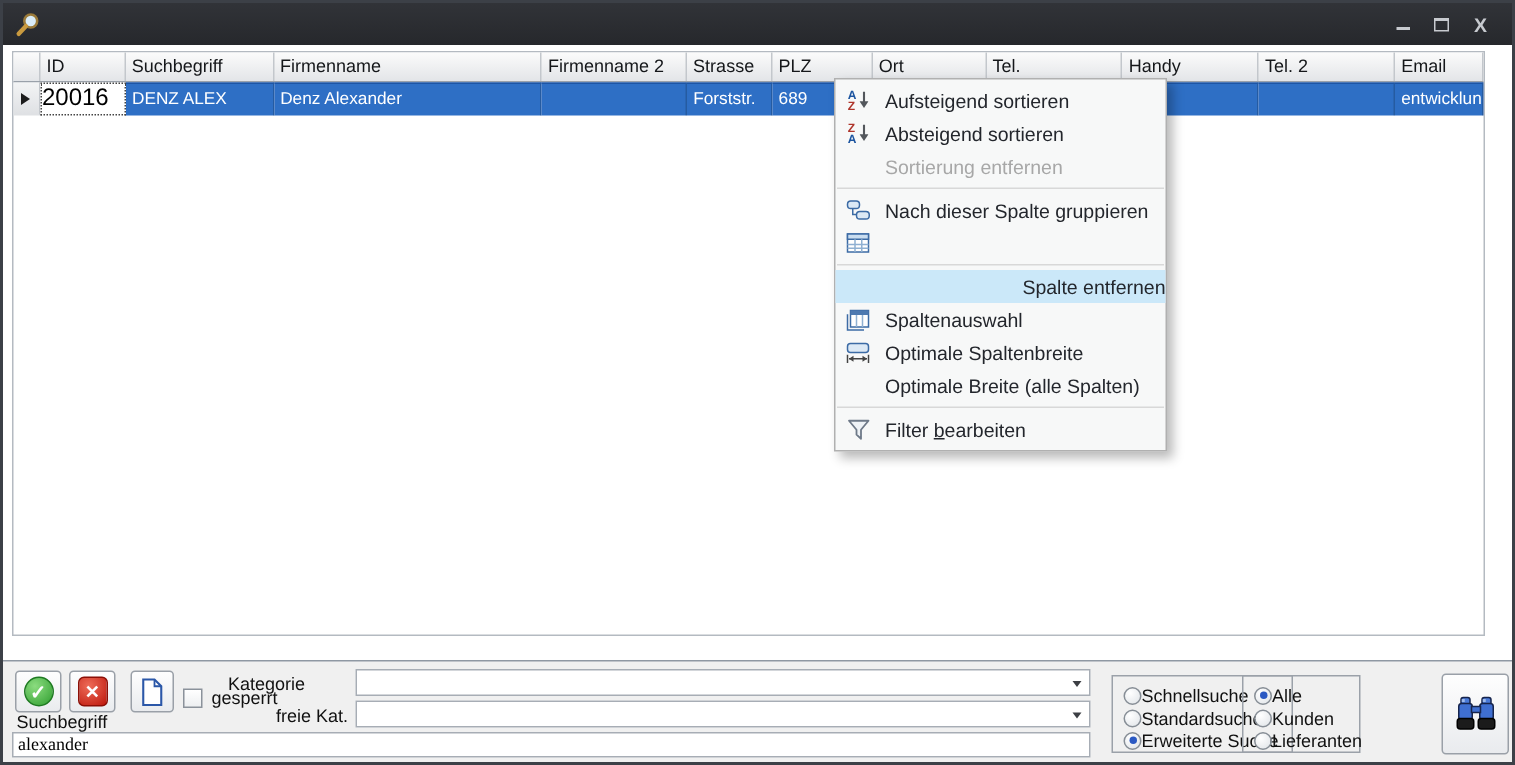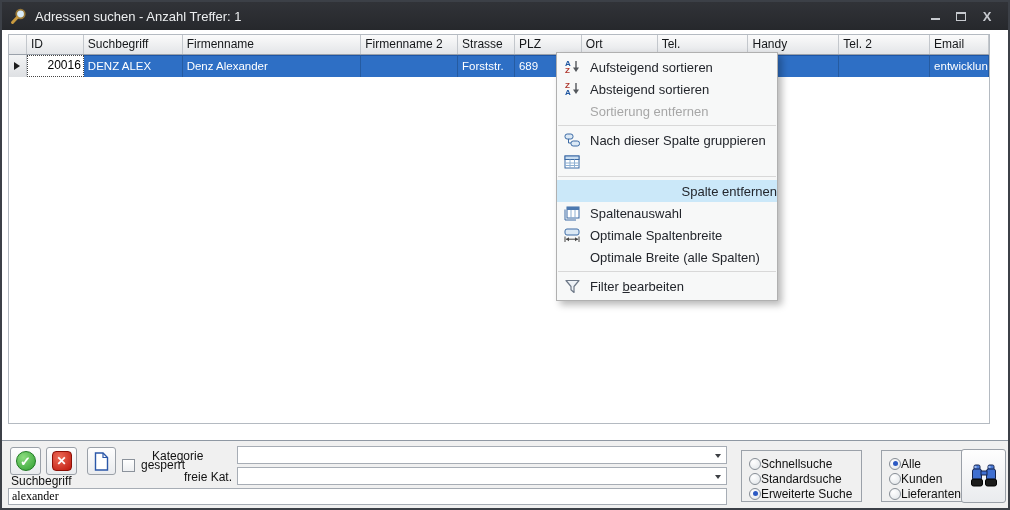--- a/index.html
+++ b/index.html
@@ -31,22 +31,22 @@
   .hcell{ border-right:1px solid #c3c7cc; padding-left:4px; font-size:12px;
     line-height:19px; color:#15171a; white-space:nowrap; overflow:hidden; }
   .grid-row{ display:flex; height:22px; }
   .c0{width:18px;} .c1{width:57px;} .c2{width:99px;} .c3{width:179px;}
   .c4{width:97px;} .c5{width:57px;} .c6{width:67px;} .c7{width:76px;}
   .c8{width:91px;} .c9{width:91px;} .c10{width:91px;} .c11{width:59px;}
   .ind-cell{ background:linear-gradient(#f3f4f5,#dfe1e4); border-right:1px solid #c3c7cc;
     border-bottom:1px solid #dfe1e4; display:flex; align-items:center; justify-content:center;}
   .row-arrow{ width:0; height:0; border-left:6px solid #1c1c1c;
     border-top:4px solid transparent; border-bottom:4px solid transparent;}
-  .id-cell{ background:#fff; color:#000; font-size:12px; text-align:right;
-    padding-right:2px; line-height:19px; border:1px dotted #444; }
+  .id-cell{ background:#fff; color:#000; font-size:16px; text-align:right;
+    padding-right:20px; line-height:19px; border:1px dotted #444; }
   .sel-cell{ background:var(--sel-blue); color:#fff; font-size:11.5px;
     line-height:21px; padding-left:4px; border-right:1px solid rgba(0,0,0,.18);
     border-top:1px solid #1d55a5; white-space:nowrap; overflow:hidden; }
   
   .menu{
     position:absolute; left:554px; top:50px; width:222px; z-index:20;
     background:#f7f8f8; border:1px solid #b0b0b0;
     box-shadow:4px 4px 7px rgba(0,0,0,.28); padding:3px 0;
   }
   .menu-item{ height:22px; display:flex; align-items:center; font-size:13px;
@@ -102,21 +102,20 @@
 </head>
 <body>
 
 <div class="window">
 
   <div class="titlebar">
     <svg class="appicon" viewBox="0 0 17 17">
       <circle cx="10.5" cy="6" r="4.3" fill="#d9ecf8" stroke="#9a7a3a" stroke-width="1.7"></circle>
       <line x1="7.2" y1="9.5" x2="2.5" y2="14.5" stroke="#c99a3f" stroke-width="3" stroke-linecap="round"></line>
     </svg>
-    <span>Adressen suchen - Anzahl Treffer: 1</span>
     <div class="win-controls">
       <div class="wc">
           <span class="minbar"></span>
         </div>
       <div class="wc">
           <span class="maxbox"></span>
         </div>
       <div class="wc">
           <span>X</span>
         </div>
@@ -297,21 +296,21 @@
       <div class="radio-row">
         <span class="radio"></span>
         <span>Standardsuche</span>
       </div>
       <div class="radio-row">
         <span class="radio checked"></span>
         <span>Erweiterte Suche</span>
       </div>
     </div>
 
-    <div class="groupbox" style="left:879px; width:102px;">
+    <div class="groupbox" style="left:826px; width:79px;">
       <div class="radio-row">
         <span class="radio checked"></span>
         <span>Alle</span>
       </div>
       <div class="radio-row">
         <span class="radio"></span>
         <span>Kunden</span>
       </div>
       <div class="radio-row">
         <span class="radio"></span>

